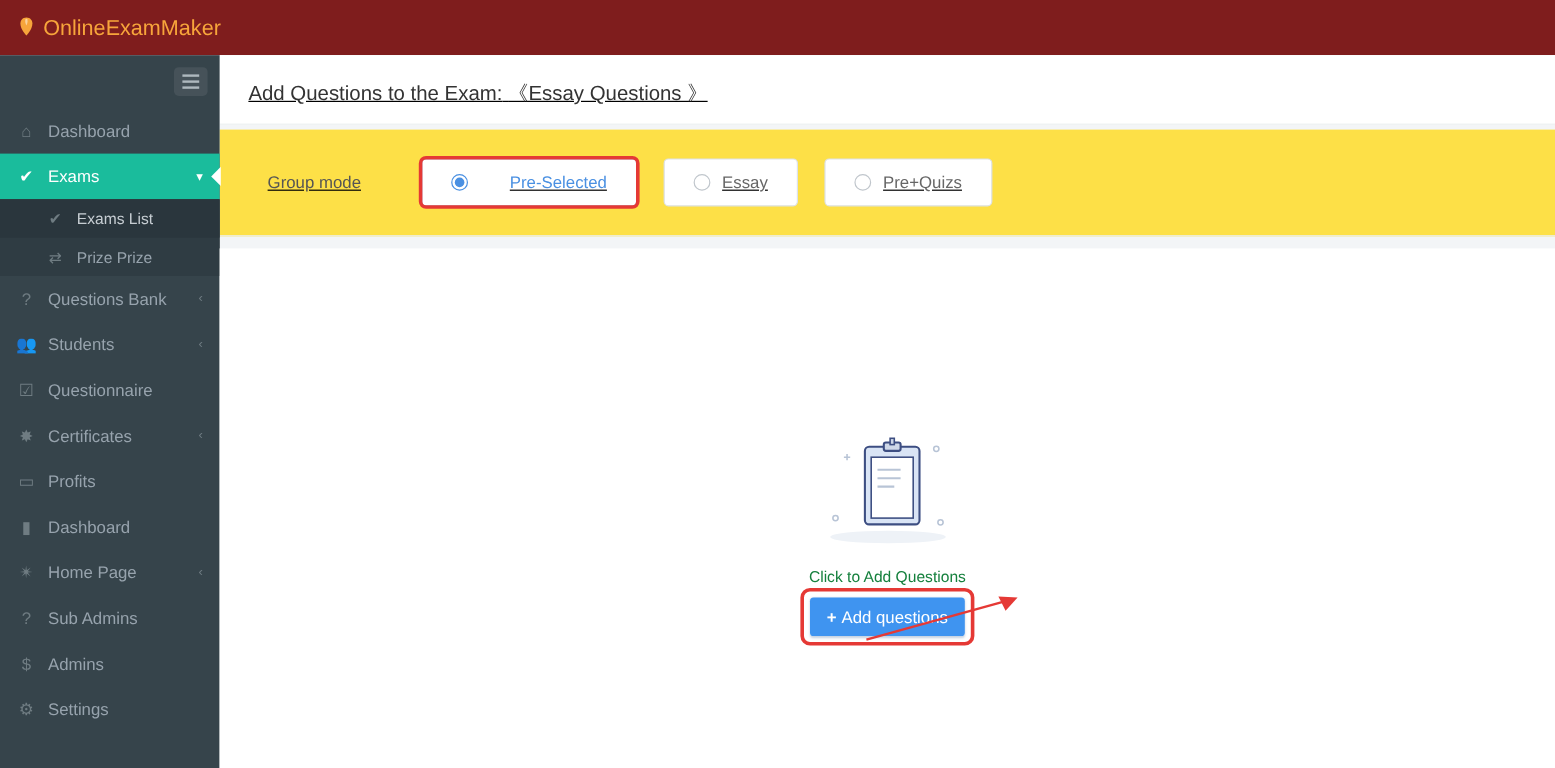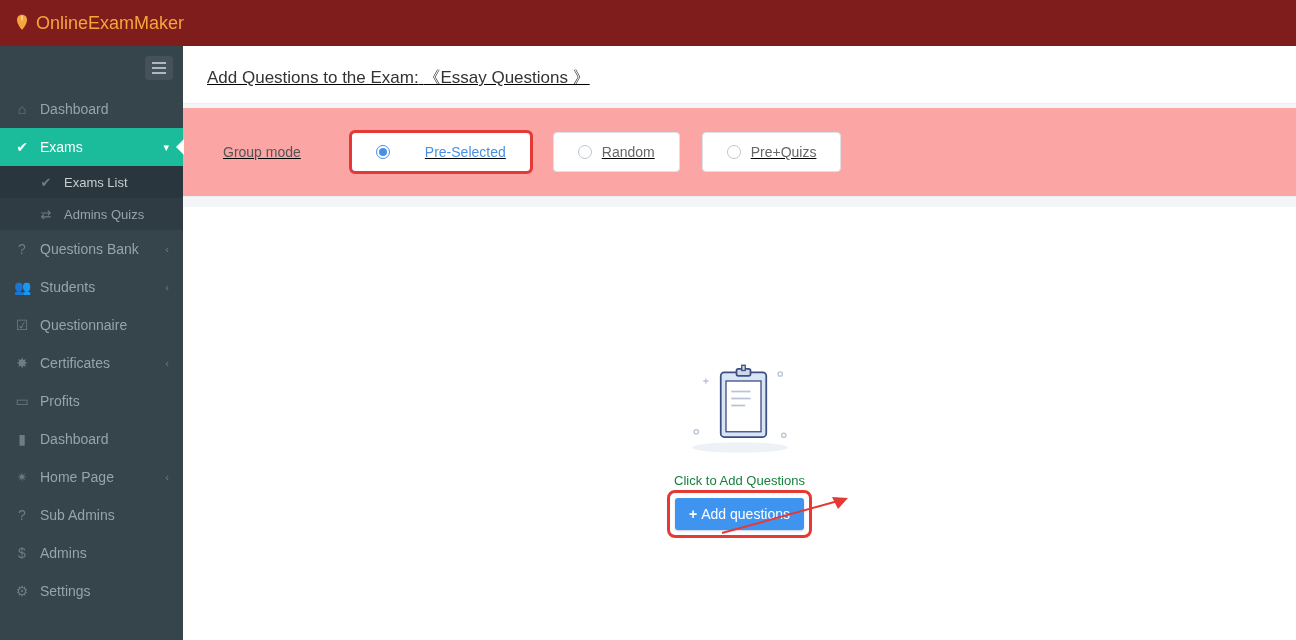--- a/index.html
+++ b/index.html
@@ -104,21 +104,21 @@
     text-decoration:underline;
   }
   .page-title {
     background:#fff;
     padding: 20px 24px 14px 24px;
     font-size: 17px;
     color:#333;
     border-bottom: 1px solid #eceff1;
   }
   .group-bar {
-    background:#fca5a5;
+    background:#fde047;
     margin: 4px 0 0 0;
     padding: 24px 24px 24px 40px;
     display:flex;
     align-items:center;
     border-bottom: 1px solid #eceff1;
   }
   .group-label {
     color:#555;
     font-size:14px;
     margin-right: 50px;
@@ -253,21 +253,21 @@
       <span class="chev">▾</span>
     </div>
 
     <div class="nav-sub">
       <div class="nav-item sub-active">
         <span class="nav-icon">✔</span>
         <span>Exams List</span>
       </div>
       <div class="nav-item">
         <span class="nav-icon">⇄</span>
-        <span>Admins Quizs</span>
+        <span>Prize Prize</span>
       </div>
     </div>
 
     <div class="nav-item">
       <span class="nav-icon">?</span>
       <span>Questions Bank</span>
       <span class="chev">‹</span>
     </div>
     <div class="nav-item">
       <span class="nav-icon">👥</span>
@@ -318,21 +318,21 @@
 
     <div class="group-bar">
       <div class="group-label">Group mode</div>
 
       <div class="radio-btn selected highlight-red">
         <span class="dot"></span>
         <span>Pre-Selected</span>
       </div>
       <div class="radio-btn">
         <span class="dot"></span>
-        <span>Random</span>
+        <span>Essay</span>
       </div>
       <div class="radio-btn">
         <span class="dot"></span>
         <span>Pre+Quizs</span>
       </div>
     </div>
 
     <div class="workspace">
       <div class="empty-state">
         <div class="clipboard-illus">

